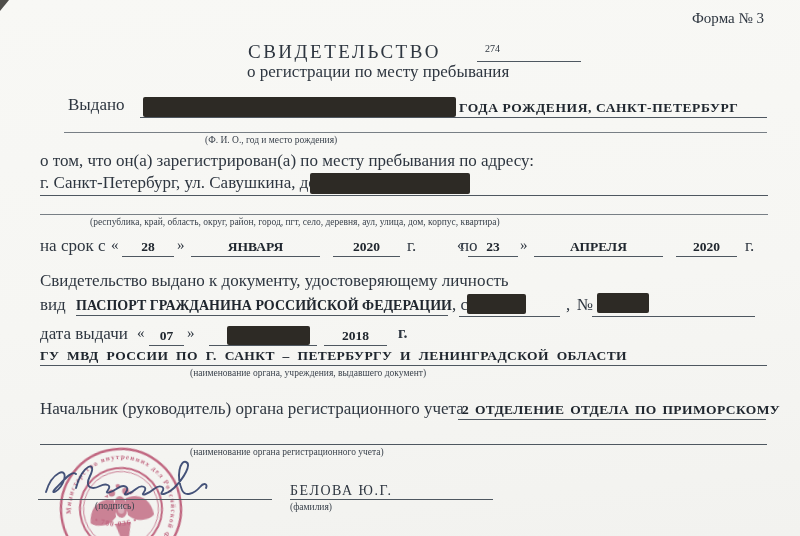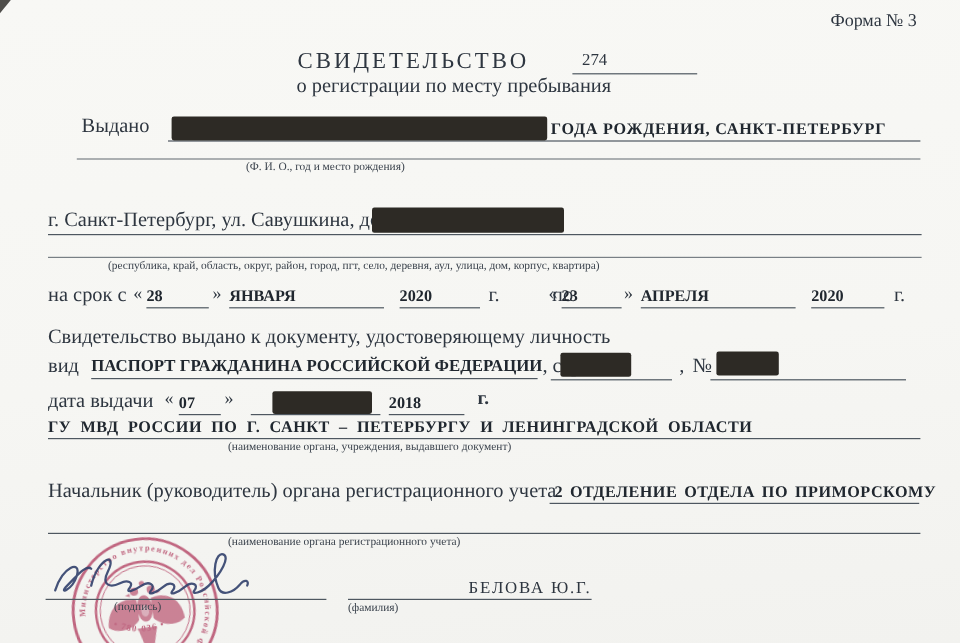--- a/index.html
+++ b/index.html
@@ -11,49 +11,50 @@
   }
   .abs{position:absolute;}
   .t17{font-size:17px; white-space:nowrap;}
   .bold-val{font-weight:700; font-size:13.5px; letter-spacing:.4px; color:#20272f; white-space:nowrap;}
   .caption{font-size:9.5px; color:#3b434d; text-align:left; white-space:nowrap;}
   .rule{height:1.3px; background:#4e5760;}
   .rule.thin{height:1px; opacity:.75;}
   .redact{background:#2d2a25; border-radius:2px;}
   .cell{
     position:absolute; border-bottom:1.3px solid #4e5760; height:17px; top:239px;
-    font-weight:700; font-size:13.5px; color:#20272f; white-space:nowrap;
+    text-align:center; font-weight:700; font-size:13.5px; color:#20272f; white-space:nowrap;
   }
   .quote{font-size:15px; color:#2e3640;}
   .stamp-svg{mix-blend-mode:multiply;}
   .corner{
     width:0;height:0;border-top:11px solid #3c3b37;border-right:9px solid transparent;
     opacity:.9;
   }
 </style>
 </head>
 <body>
 
 <div class="page">
 
   <div class="abs corner" style="left:0;top:0"></div>
 
   <div class="abs" style="right:36px;top:10px;font-size:15px">Форма № 3</div>
 
   <div class="abs" style="left:248px;top:41px;font-size:19px;letter-spacing:2.5px">СВИДЕТЕЛЬСТВО</div>
-  <div class="abs" style="left:477px;top:43px;width:96px;height:18px;border-bottom:1.3px solid #4e5760;font-size:14px;padding-left:8px">274</div>
+  <div class="abs" style="left:477px;top:43px;width:96px;height:18px;border-bottom:1.3px solid #4e5760;font-size:10px;padding-left:8px">274</div>
   <div class="abs" style="left:247px;top:62px;font-size:17px">о регистрации по месту пребывания</div>
 
   <div class="abs t17" style="left:68px;top:95px">Выдано</div>
   <div class="abs rule" style="left:140px;top:117px;width:627px"></div>
   <div class="abs redact" style="left:143px;top:97px;width:313px;height:20px"></div>
   <div class="abs bold-val" style="left:459px;top:100px;letter-spacing:.6px">ГОДА РОЖДЕНИЯ, САНКТ-ПЕТЕРБУРГ</div>
   <div class="abs rule thin" style="left:64px;top:132px;width:703px"></div>
   <div class="abs caption" style="left:205px;top:135px;width:400px">(Ф. И. О., год и место рождения)</div>
 
+  <div class="abs t17" style="left:40px;top:151px">о том, что он(а) зарегистрирован(а) по месту пребывания по адресу:</div>
 
   <div class="abs t17" style="left:40px;top:173px">г. Санкт-Петербург, ул. Савушкина, дом</div>
   <div class="abs redact" style="left:310px;top:173px;width:160px;height:21px"></div>
   <div class="abs rule" style="left:40px;top:195px;width:728px"></div>
   <div class="abs rule thin" style="left:40px;top:214px;width:728px"></div>
   <div class="abs caption" style="left:90px;top:217px;width:640px">(республика, край, область, округ, район, город, пгт, село, деревня, аул, улица, дом, корпус, квартира)</div>
 
   <div class="abs t17" style="left:40px;top:236px">на срок с</div>
   <div class="abs quote" style="left:111px;top:237px">«</div>
   <div class="cell" style="left:122px;width:52px">28</div>
@@ -132,17 +133,17 @@
       </text>
     </g>
   </svg>
 
   <div class="abs rule" style="left:38px;top:499px;width:234px"></div>
   <svg class="abs" style="left:42px;top:458px" width="190" height="48" viewBox="0 0 190 48">
     <path d="M4,34 C10,14 26,8 22,22 C18,34 6,38 14,30 C22,22 30,12 34,16 M34,30 C40,6 56,2 48,18 C42,30 50,32 58,28 C64,25 70,27 66,32 C62,37 70,34 76,30 C82,26 88,29 84,34 C80,39 88,36 94,31 C100,26 106,29 102,34 C98,39 106,36 112,31 C118,26 124,29 120,34 C117,38 126,36 132,30 C142,20 150,6 144,4 C138,2 134,18 140,32 C143,39 152,36 158,29 C162,24 166,26 164,30" fill="none" stroke="#31406b" stroke-width="1.9" stroke-linecap="round" opacity="0.9"></path>
   </svg>
   <div class="abs caption" style="left:95px;top:501px;width:120px">(подпись)</div>
 
-  <div class="abs" style="left:290px;top:483px;width:203px;text-align:right;font-size:14px;letter-spacing:1.5px">БЕЛОВА Ю.Г.</div>
+  <div class="abs" style="left:290px;top:483px;width:203px;text-align:left;font-size:14px;letter-spacing:1.5px">БЕЛОВА Ю.Г.</div>
   <div class="abs rule" style="left:290px;top:499px;width:203px"></div>
   <div class="abs caption" style="left:290px;top:502px;width:203px">(фамилия)</div>
 
 </div>
 
 </body></html>

